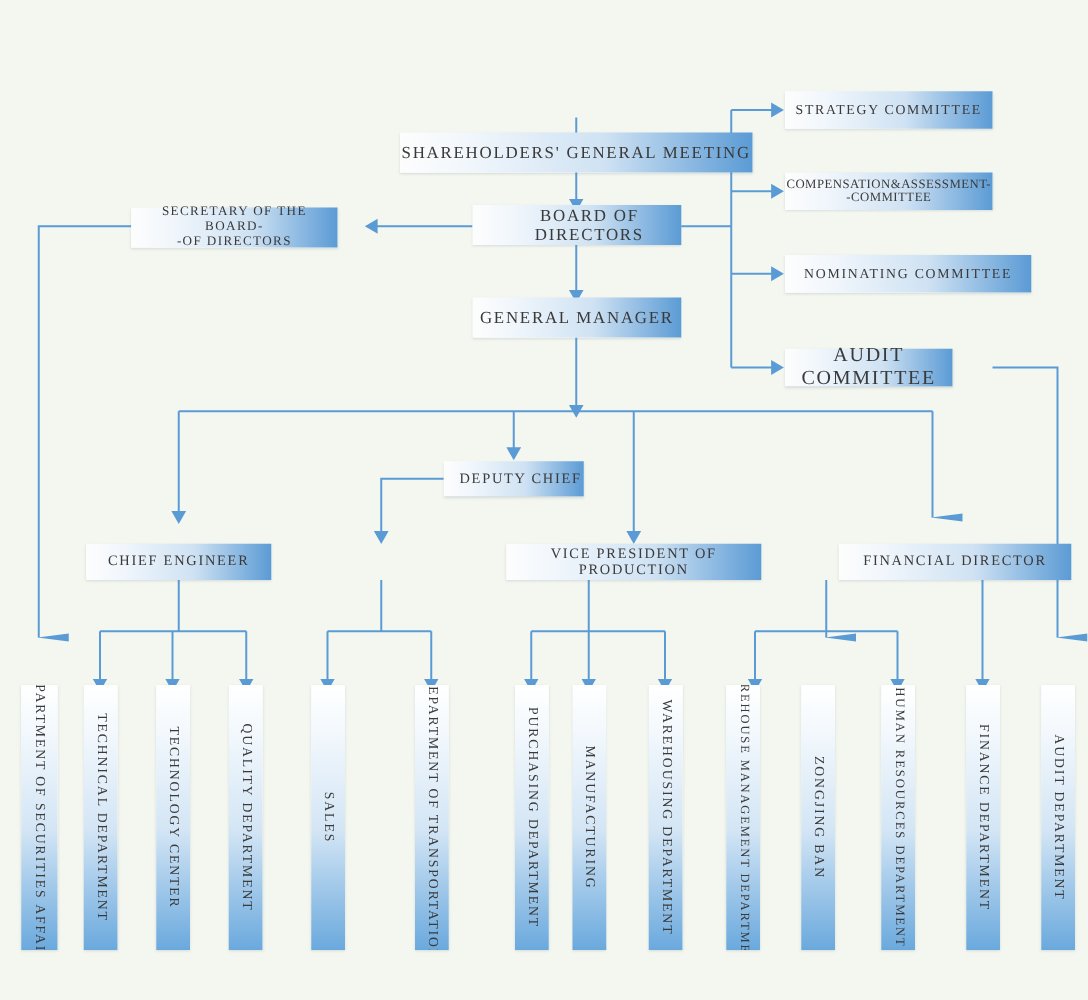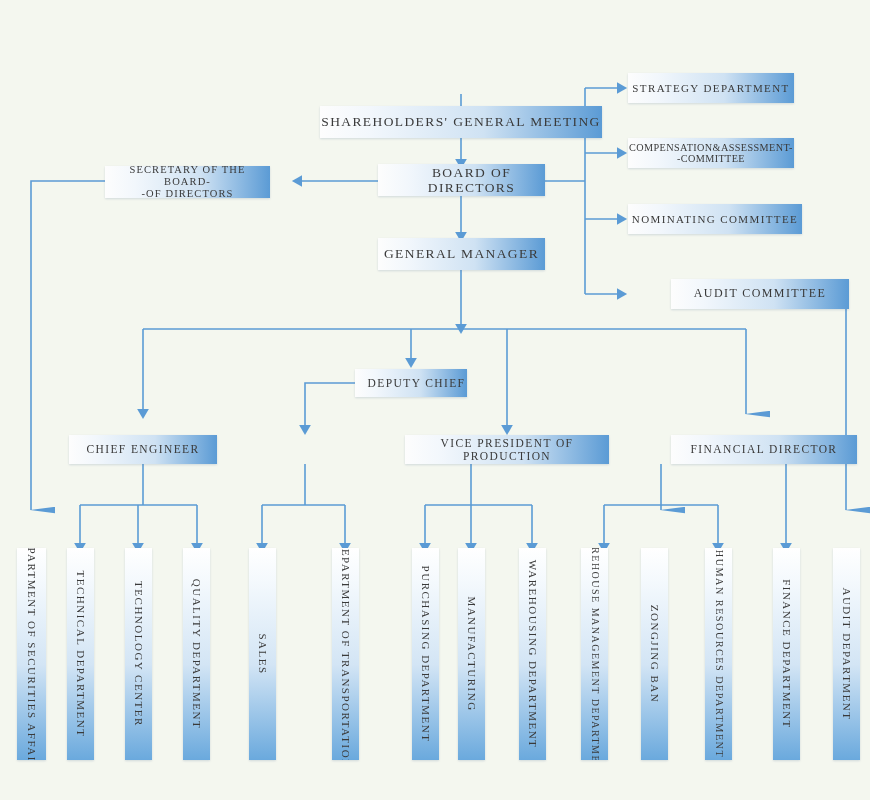--- a/index.html
+++ b/index.html
@@ -138,28 +138,28 @@
 
   <div class="node big" style="left:320px; top:62px; width:282px; height:32px;margin-top:44px;">SHAREHOLDERS' GENERAL MEETING</div>
 
   <div class="node big" style="left:378px; top:164px; width:167px; height:32px;padding-left:20px;">BOARD OF DIRECTORS</div>
 
   <div class="node big" style="left:378px; top:238px; width:167px; height:32px;">GENERAL MANAGER</div>
 
   <div class="node" style="left:105px; top:166px; width:165px; height:32px; font-size:10.5px; letter-spacing:1.1px;">SECRETARY OF THE BOARD-
 -OF DIRECTORS</div>
 
-  <div class="node" style="left:628px; top:73px; width:166px; height:30px; font-size:11px;">STRATEGY DEPARTMENT</div>
+  <div class="node" style="left:628px; top:73px; width:166px; height:30px; font-size:11px;">STRATEGY COMMITTEE</div>
 
   <div class="node" style="left:628px; top:138px; width:166px; height:30px; font-size:10.2px; letter-spacing:0.4px;">COMPENSATION&amp;ASSESSMENT-
 -COMMITTEE</div>
 
-  <div class="node" style="left:628px; top:204px; width:174px; height:30px; font-size:11px;">NOMINATING COMMITTEE</div>
-
-  <div class="node" style="left:628px; top:279px; width:178px; height:30px; font-size:12px;margin-left:43px;">AUDIT COMMITTEE</div>
+  <div class="node" style="left:628px; top:204px; width:197px; height:30px; font-size:11px;">NOMINATING COMMITTEE</div>
+
+  <div class="node" style="left:628px; top:279px; width:134px; height:30px; font-size:16px;">AUDIT COMMITTEE</div>
 
   <div class="node" style="left:355px; top:369px; width:112px; height:28px; font-size:11.5px;padding-left:11px;">DEPUTY CHIEF</div>
 
   <div class="node" style="left:69px; top:435px; width:148px; height:29px; font-size:11.5px;">CHIEF ENGINEER</div>
 
 
   <div class="node" style="left:405px; top:435px; width:204px; height:29px; font-size:11.5px;">VICE PRESIDENT OF PRODUCTION</div>
 
   <div class="node" style="left:671px; top:435px; width:186px; height:29px; font-size:11.5px;">FINANCIAL DIRECTOR</div>
 

